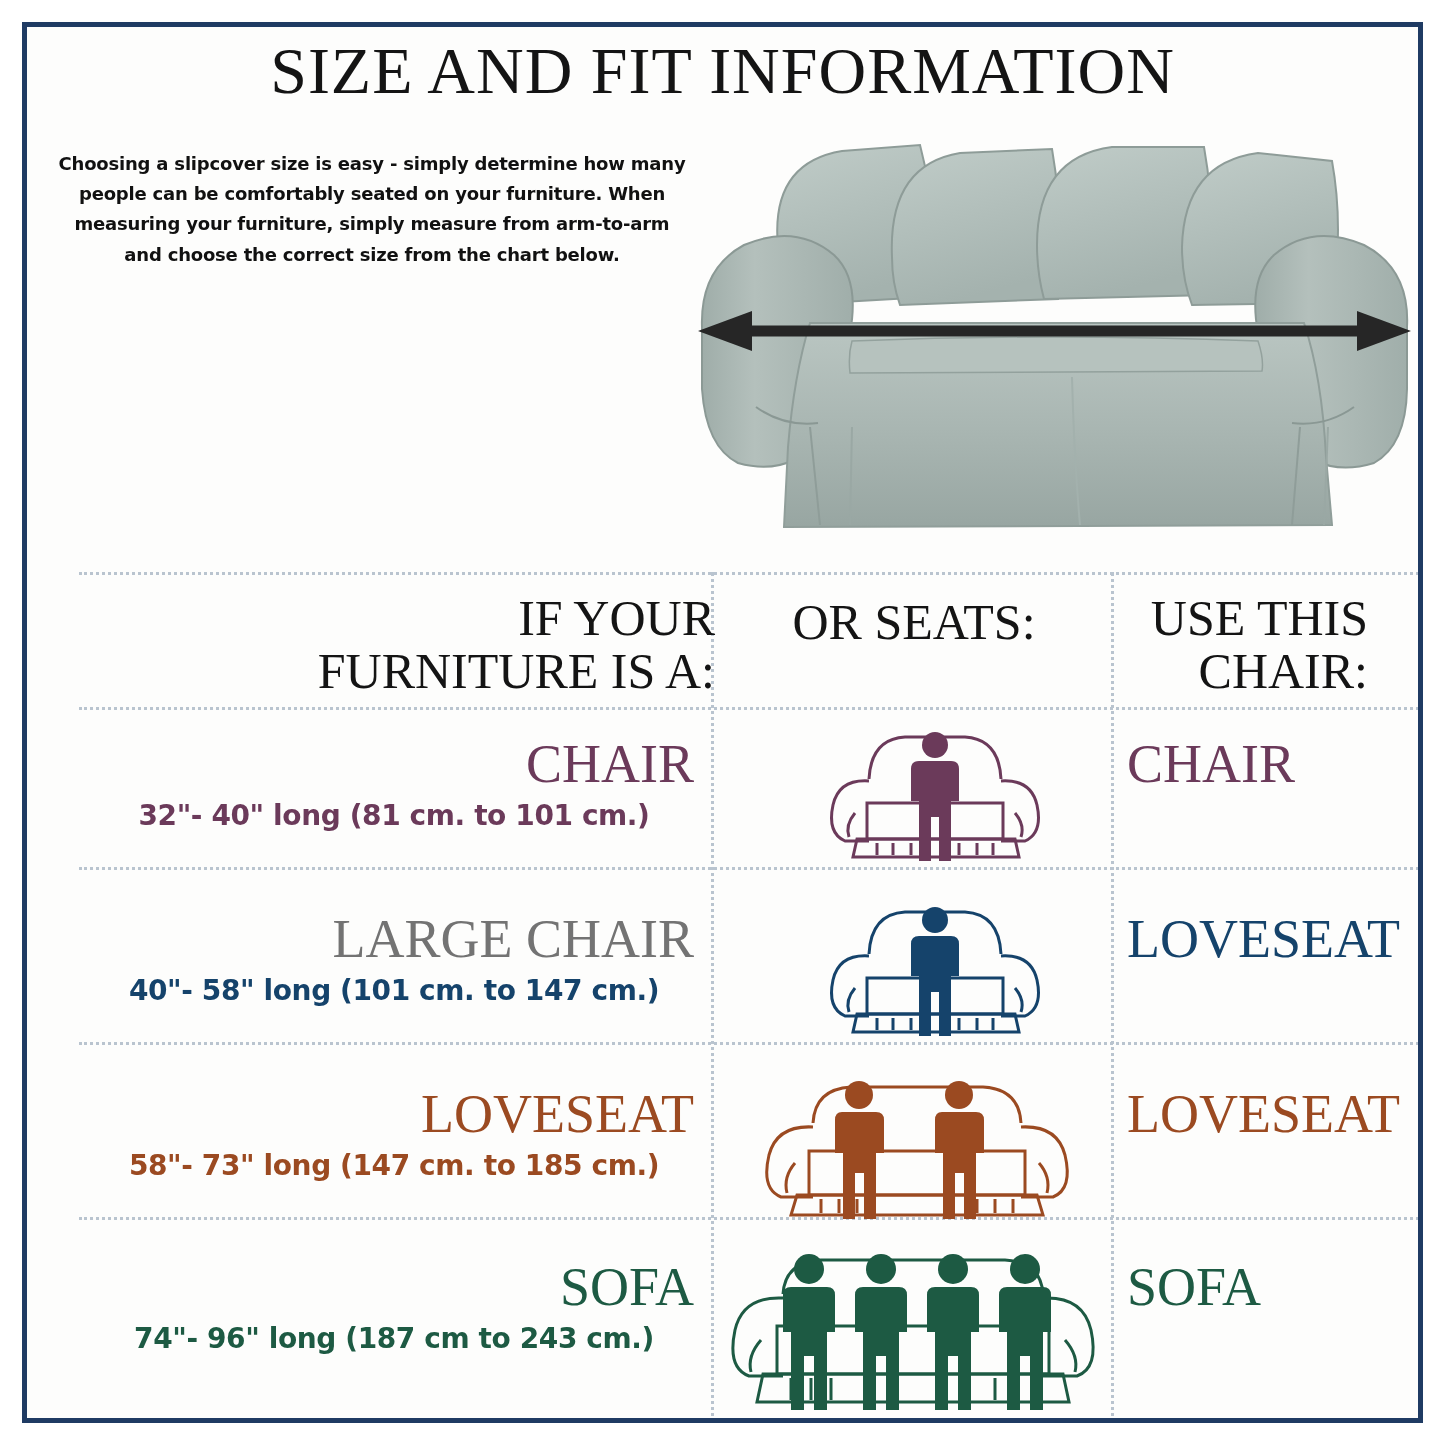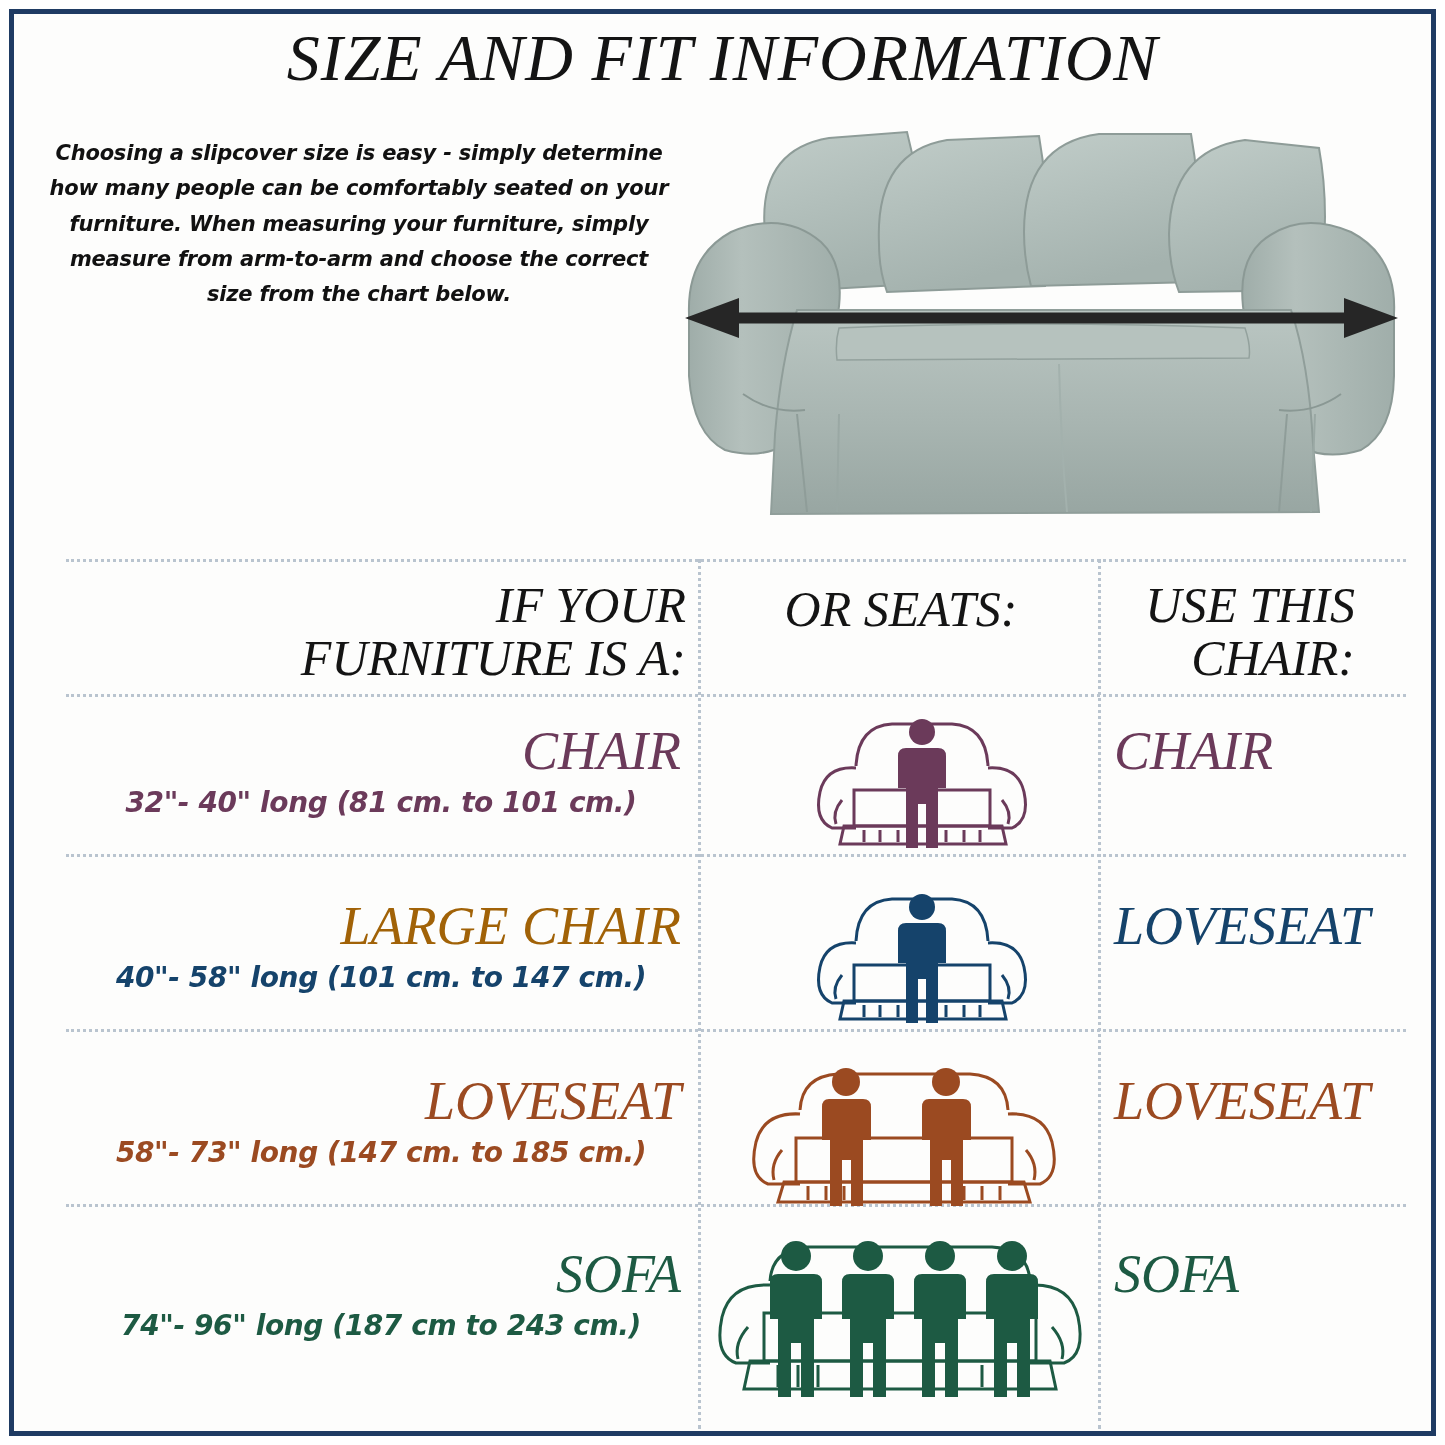--- a/index.html
+++ b/index.html
@@ -6,22 +6,21 @@
   html, body {
     width: 1445px; height: 1445px;
     background: #ffffff;
     font-family: "Liberation Sans", sans-serif;
     overflow: hidden;
   }
   #root {
     position: relative;
     width: 1445px; height: 1445px;
     background: #ffffff;
-    padding: 9px;
-    font-style: italic;
+    padding: 22px;
   }
   .frame {
     position: relative;
     width: 100%; height: 100%;
     border: 5px solid #1f3b63;
     background: #fdfdfc;
     overflow: hidden;
   }
 
   
@@ -36,21 +35,21 @@
     white-space: nowrap;
   }
 
   
   .intro {
     position: absolute;
     left: 30px; top: 122px;
     width: 630px;
     text-align: center;
     font-family: "DejaVu Sans", sans-serif;
-    font-size: 21px;
+    font-size: 18px;
     font-weight: bold;
     line-height: 1.68;
     color: #111111;
     letter-spacing: -0.2px;
   }
 
   
   .photo {
     position: absolute;
     left: 665px; top: 100px;
@@ -75,21 +74,21 @@
     border-left: 3px dotted #b9c4cf;
   }
 
   .hdr {
     position: absolute;
     font-family: "Liberation Serif", serif;
     font-size: 50px;
     color: #141414;
     line-height: 1.06;
   }
-  .hdr-a { left: 0; top: 20px; width: 620px; text-align: right; }
+  .hdr-a { left: 16px; top: 20px; width: 620px; text-align: right; }
   .hdr-b { left: 640px; top: 24px; width: 390px; text-align: center; }
   .hdr-c { left: 994px; top: 20px; width: 295px; text-align: right; }
 
   .row { position: absolute; left: 0; width: 100%; }
 
   .cat-name {
     position: absolute; right: 725px; top: 0;
     font-family: "Liberation Serif", serif;
     font-size: 54px;
     line-height: 1;
@@ -213,21 +212,21 @@
             </g>
             <g fill="#6b3a5a">
               <circle cx="116" cy="16" r="13"></circle>
               <path d="M100 32 L132 32 Q140 32 140 40 L140 72 L132 72 L132 64 L132 132 L120 132 L120 88 L112 88 L112 132 L100 132 L100 64 L100 72 L92 72 L92 40 Q92 32 100 32 Z"></path>
             </g>
           </svg>
         </div>
       </div>
 
       <div class="row" style="top:340px;">
-        <div class="cat-name" style="color:#a16207;">LARGE CHAIR</div>
+        <div class="cat-name" style="color:#737373;">LARGE CHAIR</div>
         <div class="cat-dims" style="color:#15436b;">40"- 58" long (101 cm. to 147 cm.)</div>
         <div class="use-size" style="color:#15436b;">LOVESEAT</div>
         <div class="seats" style="left:740px;">
           <svg width="230" height="132" viewBox="0 0 230 132" xmlns="http://www.w3.org/2000/svg">
             <g fill="none" stroke="#15436b" stroke-width="3">
               <path d="M50 50 Q52 10 86 8 L146 8 Q180 10 182 50"></path>
               <path d="M50 52 Q20 50 14 76 Q8 104 26 112 L50 112"></path>
               <path d="M182 52 Q212 50 218 76 Q224 104 206 112 L182 112"></path>
               <path d="M48 74 L184 74 L184 110 L48 110 Z"></path>
               <path d="M38 110 L196 110 L200 128 L34 128 Z"></path>

